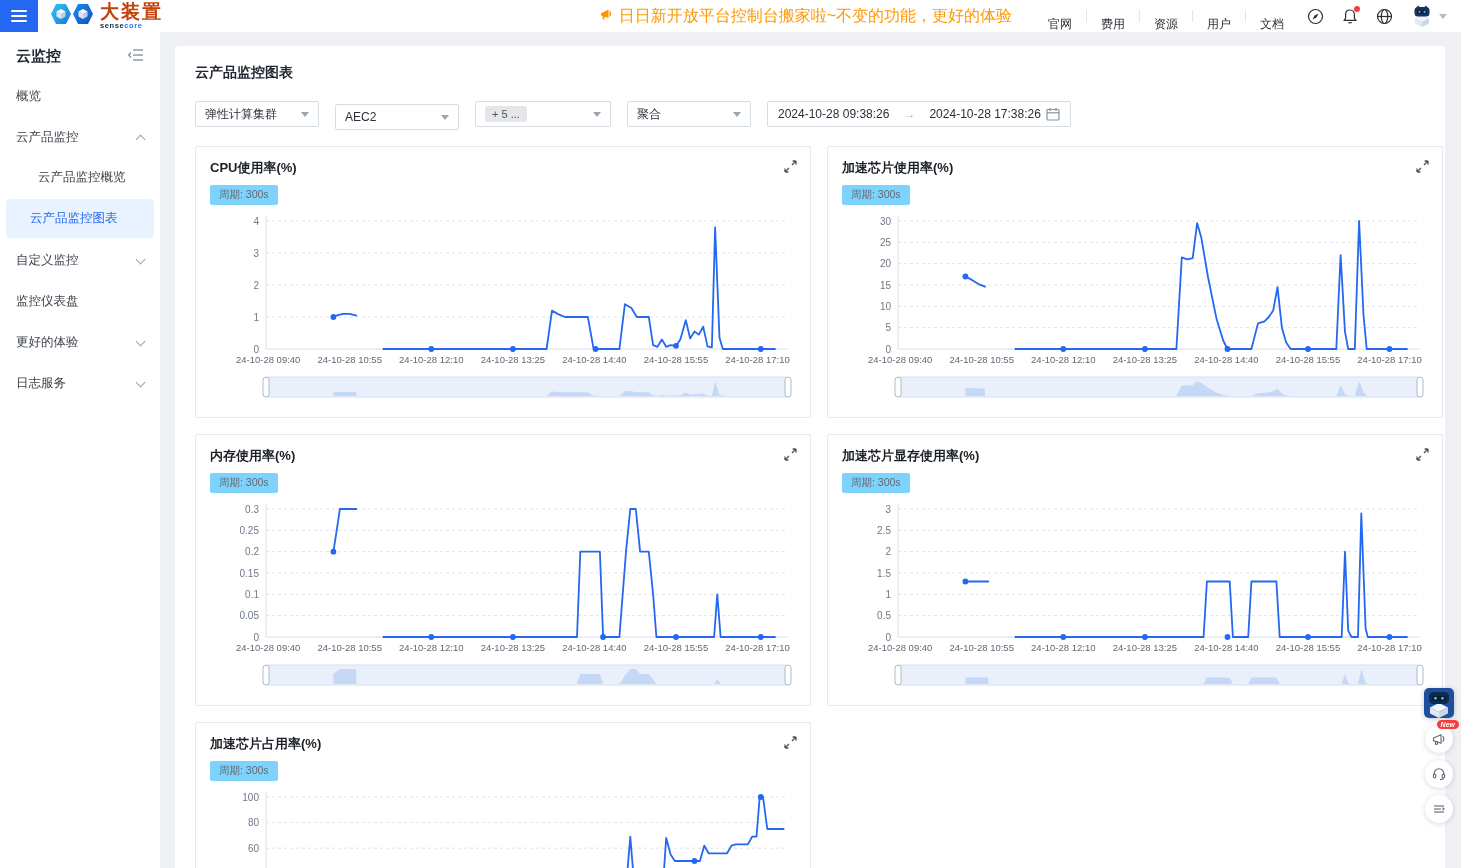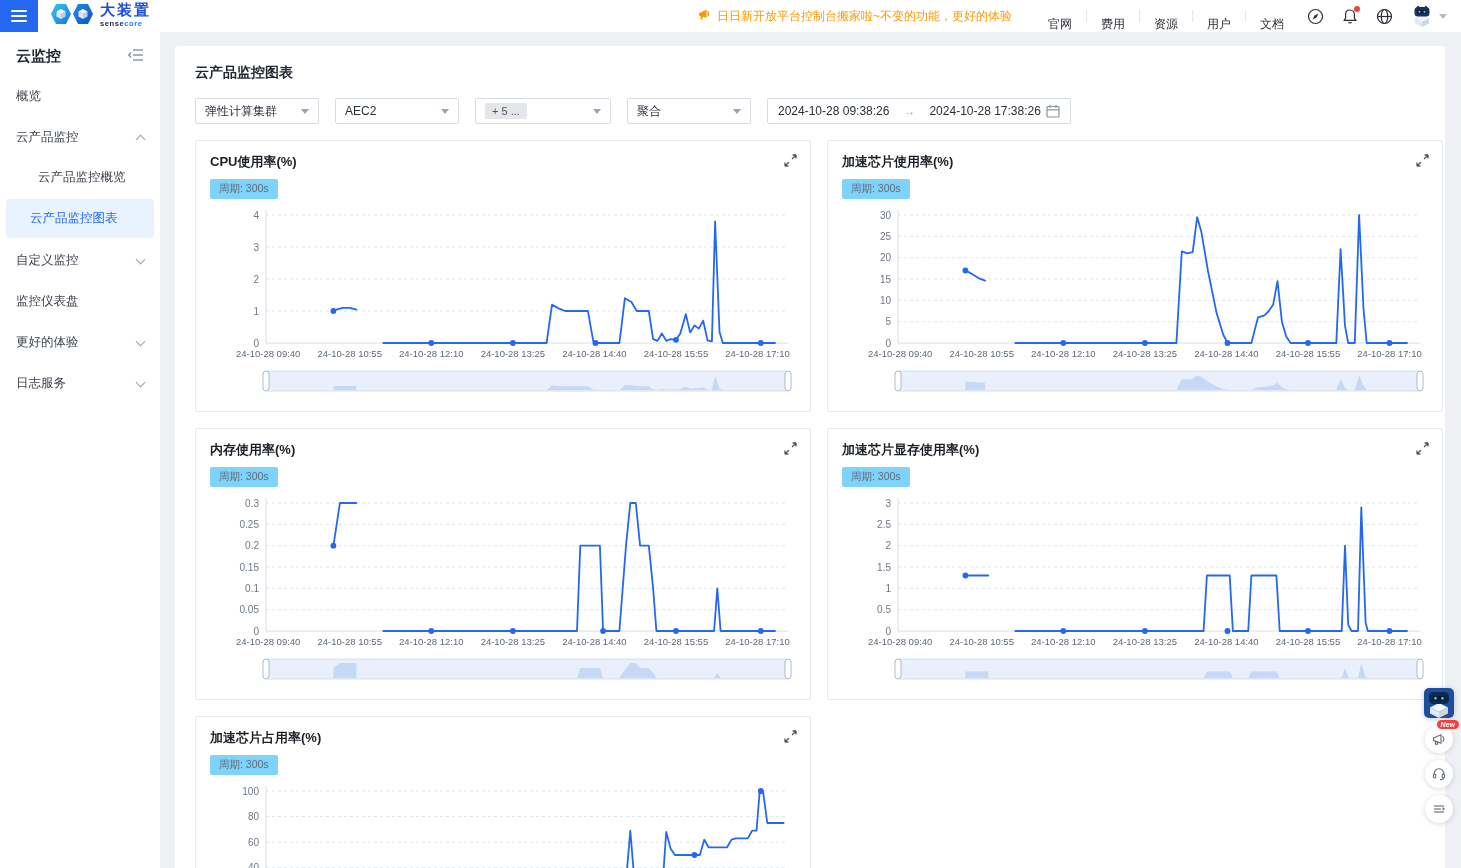--- a/index.html
+++ b/index.html
@@ -5,25 +5,25 @@
   * { margin:0; padding:0; box-sizing:border-box; }
   html,body { width:1461px; height:868px; overflow:hidden; background:#eef0f4;
     font-family:"Liberation Sans","DejaVu Sans",sans-serif; }
   
   .topbar { height:32px; background:#fff; display:flex; align-items:center; position:relative; z-index:5; }
   .burger { width:38px; height:32px; background:#2468f2; display:flex; flex-direction:column;
     justify-content:center; align-items:center; gap:3px; cursor:pointer; }
   .burger i { display:block; width:16px; height:2px; background:#fff; border-radius:1px; }
   .brand { display:flex; align-items:center; gap:6px; margin-left:12px; cursor:pointer; }
   .brand-text { line-height:1; }
-  .brand-name { font-size:15px; font-weight:700; color:#1d4ed8; letter-spacing:2px;font-family:Liberation Mono, monospace; }
+  .brand-name { font-size:19px; font-weight:700; color:#c2410c; letter-spacing:2px; }
   .brand-sub { font-size:7.5px; font-weight:700; letter-spacing:.6px; margin-top:1px; }
   .brand-sub .s1 { color:#122a52; } .brand-sub .s2 { color:#1f7bf4; }
   .top-right { margin-left:auto; display:flex; align-items:center; padding-right:14px; }
-  .announce { display:flex; align-items:center; gap:5px; color:#ff9800; font-size:12px; margin-right:22px; cursor:pointer; white-space:nowrap; }
+  .announce { display:flex; align-items:center; gap:5px; color:#ff9800; font-size:16px; margin-right:22px; cursor:pointer; white-space:nowrap; }
   .top-links { display:flex; align-items:center; }
   .top-link { font-size:12px; color:#2b2f36; padding:0 14px; cursor:pointer; white-space:nowrap;margin-top:17px; }
   .tl-div { width:1px; height:12px; background:#e3e6ea; }
   .top-icon { margin:0 9px; position:relative; cursor:pointer; display:flex; align-items:center; }
   .red-dot { position:absolute; top:-2px; right:-2px; width:6px; height:6px; border-radius:50%; background:#f53f3f; }
   .avatar-top { width:24px; height:24px; margin-left:8px; cursor:pointer; }
   .caret { width:0; height:0; border-left:4px solid transparent; border-right:4px solid transparent;
     border-top:5px solid #b3bac4; margin-left:5px; }
   
   .body-row { display:flex; height:836px; }
@@ -38,21 +38,21 @@
   .chev.down { transform:rotate(45deg); margin-top:-3px; }
   .chev.up { transform:rotate(-135deg); margin-top:3px; }
   .main { flex:1; padding:14px 16px 0 15px; overflow:hidden; }
   .panel { background:#fff; border-radius:2px; padding:18px 20px; min-height:1100px; }
   .page-title { font-size:14px; font-weight:700; color:#1f2733; margin-bottom:16px; }
   
   .filters { display:flex; align-items:center; gap:16px; margin-bottom:16px; }
   .sel { height:26px; border:1px solid #d8dce3; border-radius:2px; background:#fff; display:flex;
     align-items:center; justify-content:space-between; padding:0 9px; font-size:12px; color:#2a2f36; cursor:pointer; }
   .sel .caret { margin-left:8px; border-top-color:#9aa3af; }
-  .w1 { width:124px; } .w2 { width:124px; } .w3 { width:136px; } .w4 { width:124px; }
+  .w1 { width:124px; } .w2 { width:124px;margin-top:6px; } .w3 { width:136px; } .w4 { width:124px; }
   .tagchip { background:#e5e6e9; border-radius:2px; padding:2px 7px; font-size:11px; color:#4e545d; }
   .datebox { height:26px; width:304px; border:1px solid #d8dce3; border-radius:2px; background:#fff;
     display:flex; align-items:center; padding:0 10px; font-size:12px; color:#2a2f36; cursor:pointer; }
   .datebox .arrow { color:#b3bac4; margin:0 14px; font-size:12px; }
   .datebox svg { margin-left:auto; }
   
   .grid { display:grid; grid-template-columns:1fr 1fr; gap:16px; }
   .card { border:1px solid #e6e9f0; border-radius:2px; background:#fff; padding:12px 14px 8px; position:relative; }
   .card-title { font-size:13px; font-weight:700; color:#1b2026; }
   .expand-btn { position:absolute; top:12px; right:13px; cursor:pointer; }

